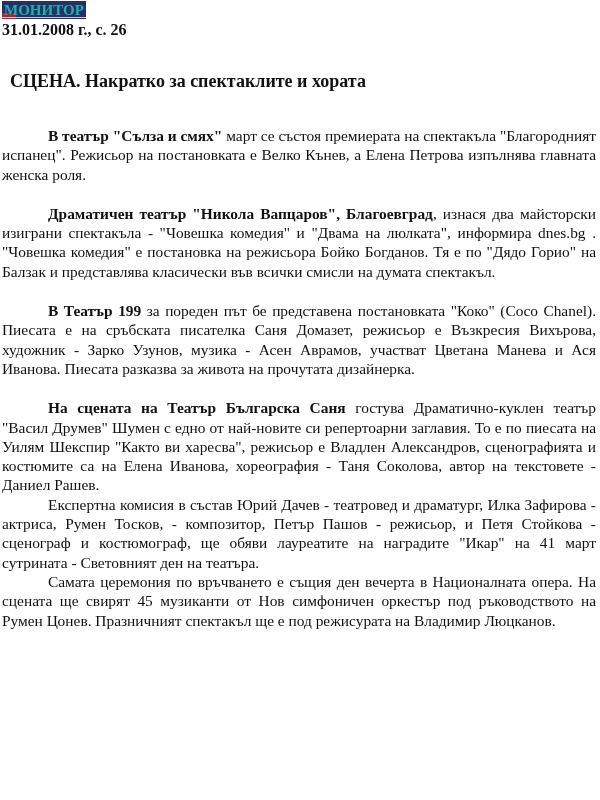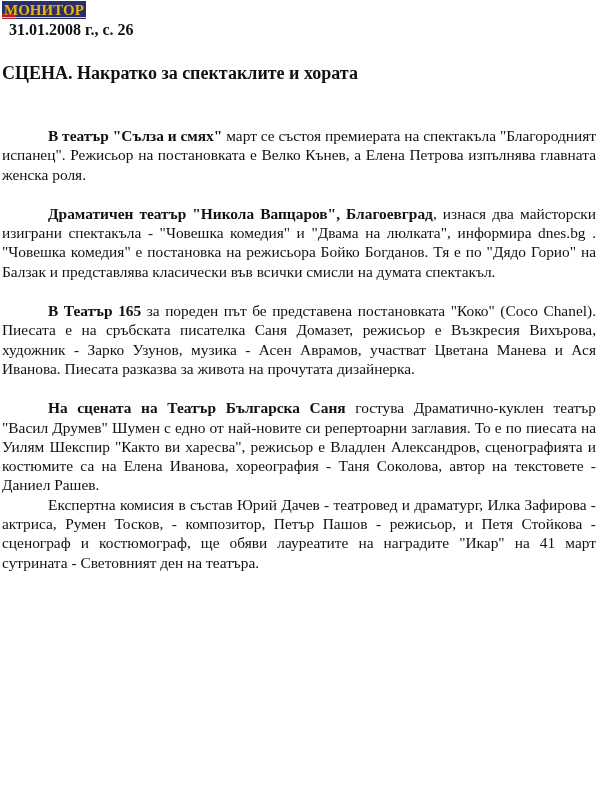--- a/index.html
+++ b/index.html
@@ -15,21 +15,21 @@
       font-family: "Liberation Serif", "DejaVu Serif", serif;
       color: #111111;
     }
     .logo {
       position: absolute;
       left: 2px;
       top: 1px;
       width: 84px;
       height: 18px;
       background: #2a2f6a;
-      color: #eab308;
+      color: #14b8a6;
       font-family: "Liberation Serif", serif;
       font-weight: bold;
       font-size: 15px;
       line-height: 18px;
       letter-spacing: 0px;
       overflow: hidden;
       box-sizing: border-box;
       padding-left: 2px;
     }
     .logo .red-mark {
@@ -45,21 +45,21 @@
       text-transform: uppercase;
     }
     .logo .underline {
       position: absolute;
       left: 0; right: 0; bottom: 1px;
       height: 1px;
       background: #c8c8d8;
     }
     .dateline {
       position: absolute;
-      left: 9px;
+      left: 2px;
       top: 20px;
       font-weight: bold;
       font-size: 16px;
       line-height: 20px;
     }
     .headline {
       position: absolute;
       left: 2px;
       top: 62px;
       font-weight: bold;
@@ -90,31 +90,34 @@
 <body>
 
 <div class="logo">
   <span class="red-mark"></span>
   <span class="logo-text">Монитор</span>
   <span class="underline"></span>
 </div>
 
 <div class="dateline">31.01.2008 г., с. 26</div>
 
-<h1 class="headline" style="margin:0;">СЦЕНА. Накратко за спектаклите и хората</h1>
+<h1 class="headline" style="margin:8px;">СЦЕНА. Накратко за спектаклите и хората</h1>
 
 <div class="article">
   <p>
     <b>В театър "Сълза и смях"</b><span> март се състоя премиерата на спектакъла "Благородният испанец". Режисьор на постановката е Велко Кънев, а Елена Петрова изпълнява главната женска роля.</span>
   </p>
   <p class="gap">
     <b>Драматичен театър "Никола Вапцаров", Благоевград</b><span>, изнася два майсторски изиграни спектакъла - "Човешка комедия" и "Двама на люлката", информира dnes.bg . "Човешка комедия" е постановка на режисьора Бойко Богданов. Тя е по "Дядо Горио" на Балзак и представлява класически във всички смисли на думата спектакъл.</span>
   </p>
   <p class="gap">
-    <b>В Театър 165</b><span> за пореден път бе представена постановката "Коко" (Coco Chanel). Пиесата е на сръбската писателка Саня Домазет, режисьор е Възкресия Вихърова, художник - Зарко Узунов, музика - Асен Аврамов, участват Цветана Манева и Ася Иванова. Пиесата разказва за живота на прочутата дизайнерка.</span>
+    <b>В Театър 199</b><span> за пореден път бе представена постановката "Коко" (Coco Chanel). Пиесата е на сръбската писателка Саня Домазет, режисьор е Възкресия Вихърова, художник - Зарко Узунов, музика - Асен Аврамов, участват Цветана Манева и Ася Иванова. Пиесата разказва за живота на прочутата дизайнерка.</span>
   </p>
   <p class="gap">
     <b>На сцената на Театър Българска Саня</b><span> гостува Драматично-куклен театър "Васил Друмев" Шумен с едно от най-новите си репертоарни заглавия. То е по пиесата на Уилям Шекспир "Както ви харесва", режисьор е Владлен Александров, сценографията и костюмите са на Елена Иванова, хореография - Таня Соколова, автор на текстовете - Даниел Рашев.</span>
   </p>
   <p>
     <span>Експертна комисия в състав Юрий Дачев - театровед и драматург, Илка Зафирова - актриса, Румен Тосков, - композитор, Петър Пашов - режисьор, и Петя Стойкова - сценограф и костюмограф, ще обяви лауреатите на  наградите "Икар" на 41 март сутрината - Световният ден на театъра.</span>
   </p>
+  <p>
+    <span>Самата церемония по връчването е същия ден вечерта в Националната опера. На сцената ще свирят 45 музиканти от Нов симфоничен оркестър под ръководството на Румен Цонев. Празничният спектакъл ще е под режисурата на Владимир Люцканов.</span>
+  </p>
 </div>
 
 </body></html>

